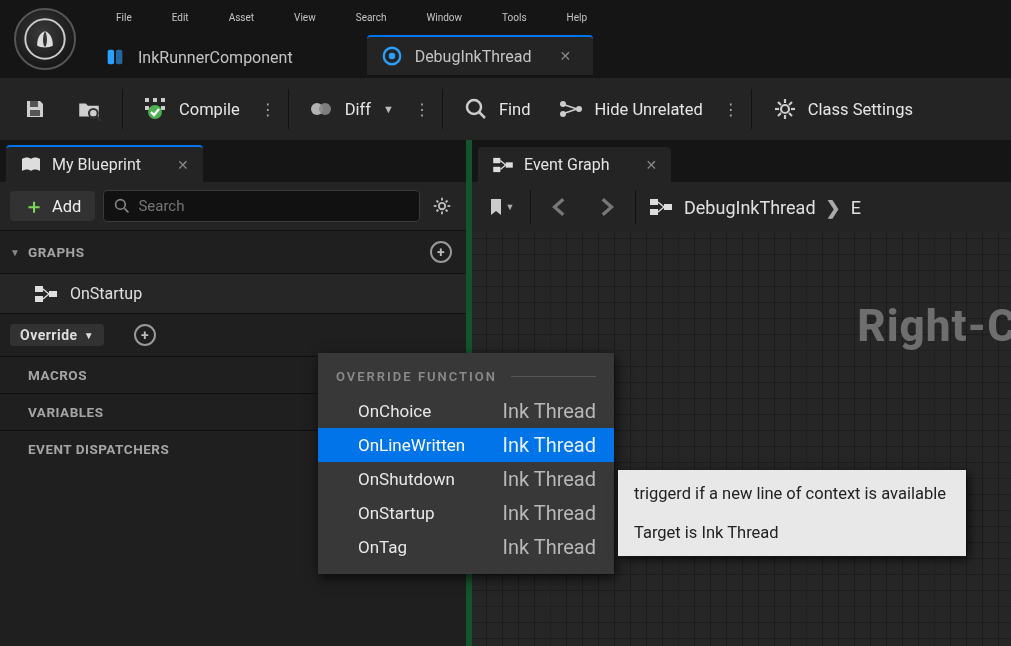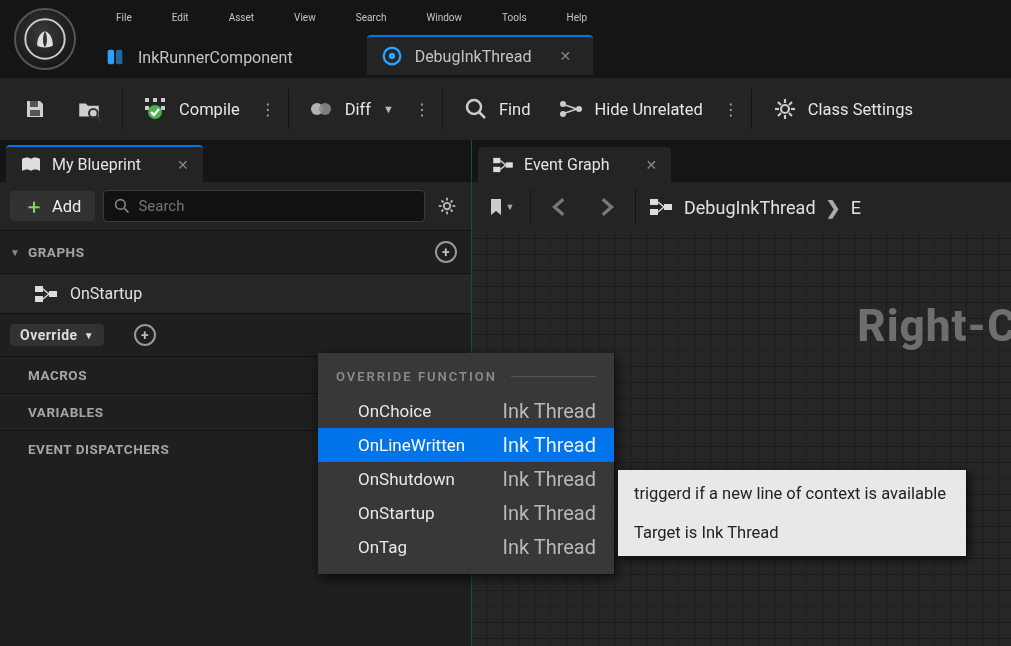--- a/index.html
+++ b/index.html
@@ -26,21 +26,21 @@
   .tbtn { display:flex; align-items:center; gap:10px; padding:0 14px; height:46px; font-size:16.5px; color:#e6e6e6; white-space:nowrap;}
   .tbtn .ticon { width:26px; height:26px; display:flex; align-items:center; justify-content:center;}
   .tsep { width:1px; height:40px; background:#111; margin:0 6px;}
   .tbtn.small-dots { padding:0 6px; color:#aaa; font-size:16px;}
   .chev-down { font-size:11px; color:#bbb; margin-left:2px;}
 
   
   .content { position:absolute; top:140px; left:0; right:0; bottom:0; display:flex; }
 
   
-  .left-panel { width:472px; display:flex; flex-direction:column; background:#1f1f1f; border-right:1px solid #14532d;}
+  .left-panel { width:472px; display:flex; flex-direction:column; background:#1f1f1f; border-right:6px solid #14532d;}
   .panel-tabs { height:42px; display:flex; align-items:flex-end; background:#151515; padding-left:6px;}
   .ptab { display:flex; align-items:center; gap:10px; background:#242424; padding:8px 14px; border-top-left-radius:4px; border-top-right-radius:4px; font-size:16px; color:#e4e4e4; border-top:2px solid #0074e8;}
   .ptab .close { margin-left:26px; color:#888; font-size:14px;}
   .panel-toolbar { background:#242424; padding:8px 10px; display:flex; align-items:center; gap:8px;}
   .add-btn { display:flex; align-items:center; gap:8px; background:#323232; border-radius:4px; padding:5px 14px; font-size:16.5px; color:#eee;}
   .add-btn .plus { color:#7cd65a; font-size:20px; font-weight:bold; line-height:1;}
   .search-wrap { flex:1; display:flex; align-items:center; gap:8px; background:#111; border:1px solid #3a3a3a; border-radius:4px; padding:4px 10px; height:32px;}
   .search-wrap input { flex:1; background:transparent; border:none; outline:none; color:#14b8a6; font-size:15px;}
   .gear-btn { width:28px; height:28px; display:flex; align-items:center; justify-content:center; color:#bbb;}
 

